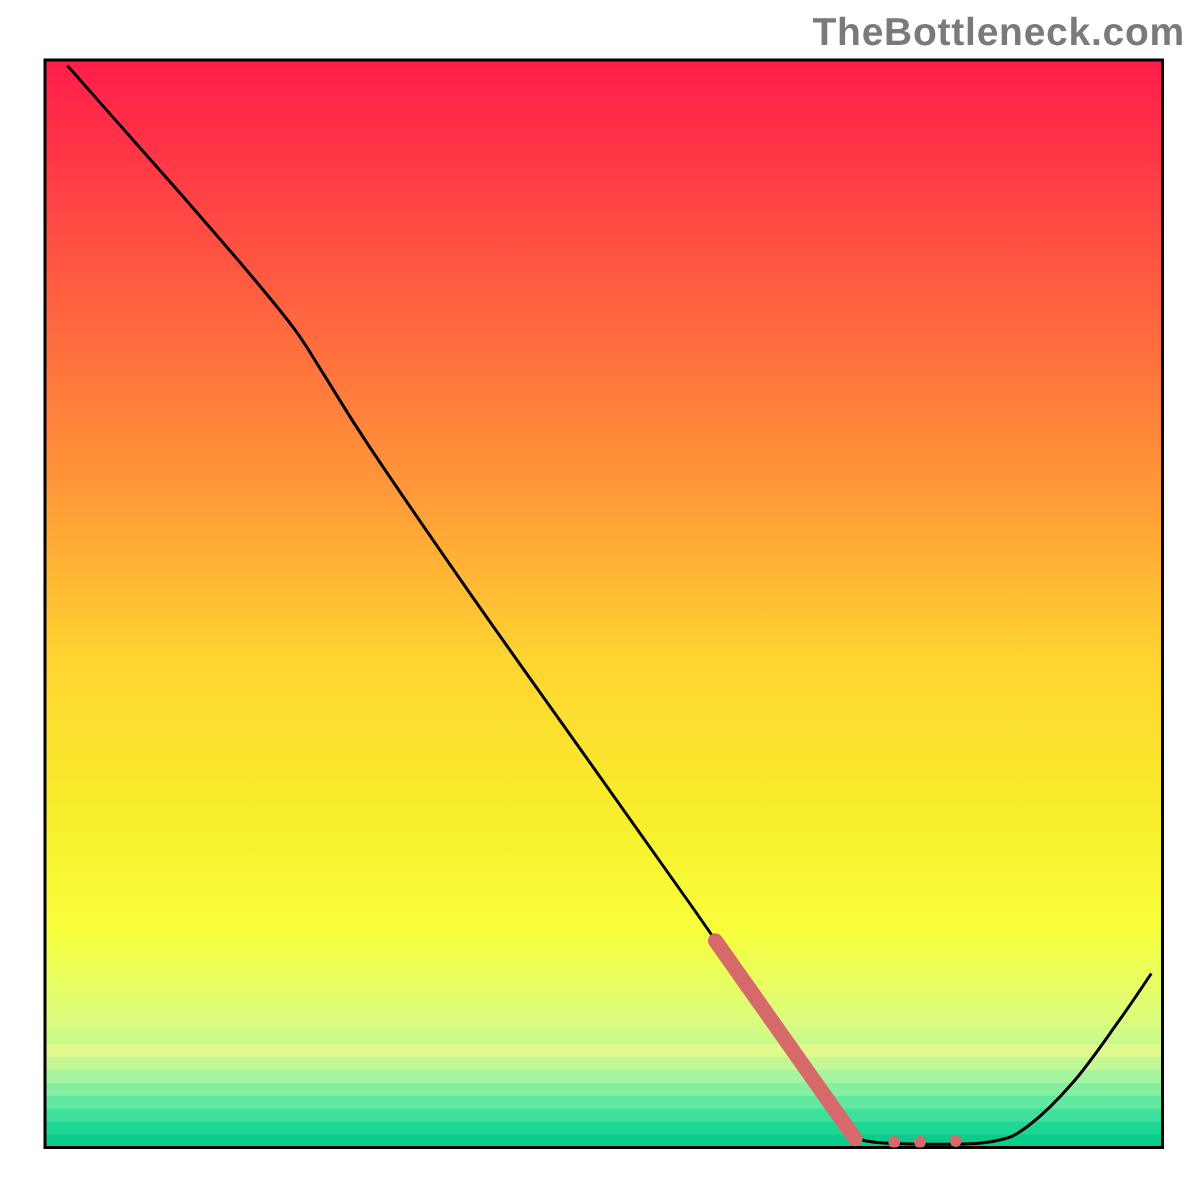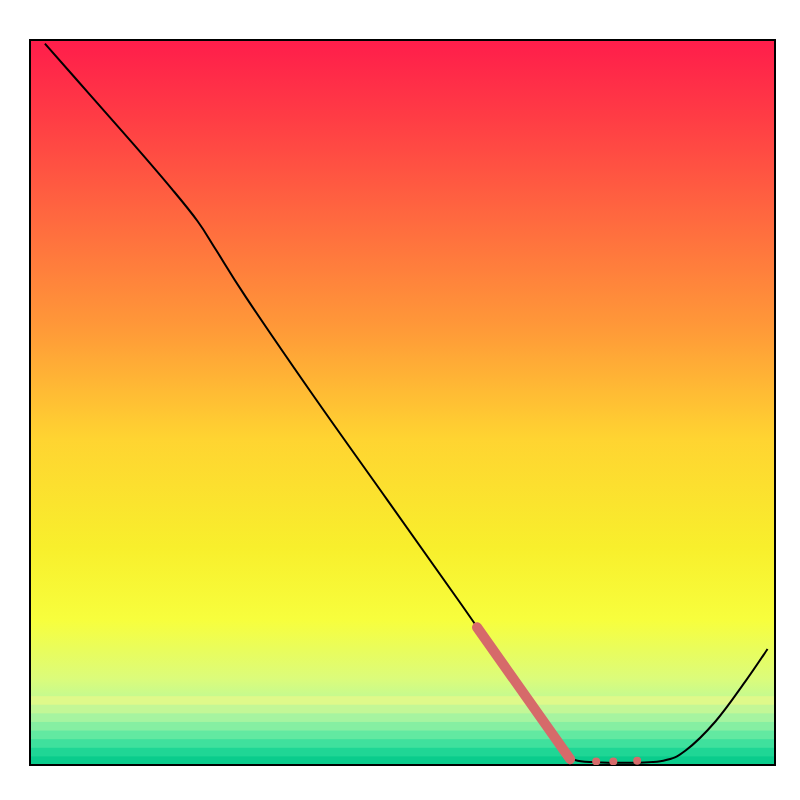--- a/index.html
+++ b/index.html
@@ -32,20 +32,21 @@
     left: 0;
     width: 800px;
     height: 800px;
     display: block;
   }
 </style>
 </head>
 <body>
 
 <div class="stage">
+  <div class="watermark">TheBottleneck.com</div>
 
   <svg class="chart" viewBox="0 0 800 800">
     <defs>
       <linearGradient id="bg-grad" x1="0" y1="0" x2="0" y2="1">
           <stop offset="0%" stop-color="#ff1d4b"></stop>
           <stop offset="10%" stop-color="#ff3a45"></stop>
           <stop offset="25%" stop-color="#ff6a3f"></stop>
           <stop offset="40%" stop-color="#ff9a38"></stop>
           <stop offset="55.00000000000001%" stop-color="#ffd431"></stop>
           <stop offset="70%" stop-color="#f8ef2c"></stop>

